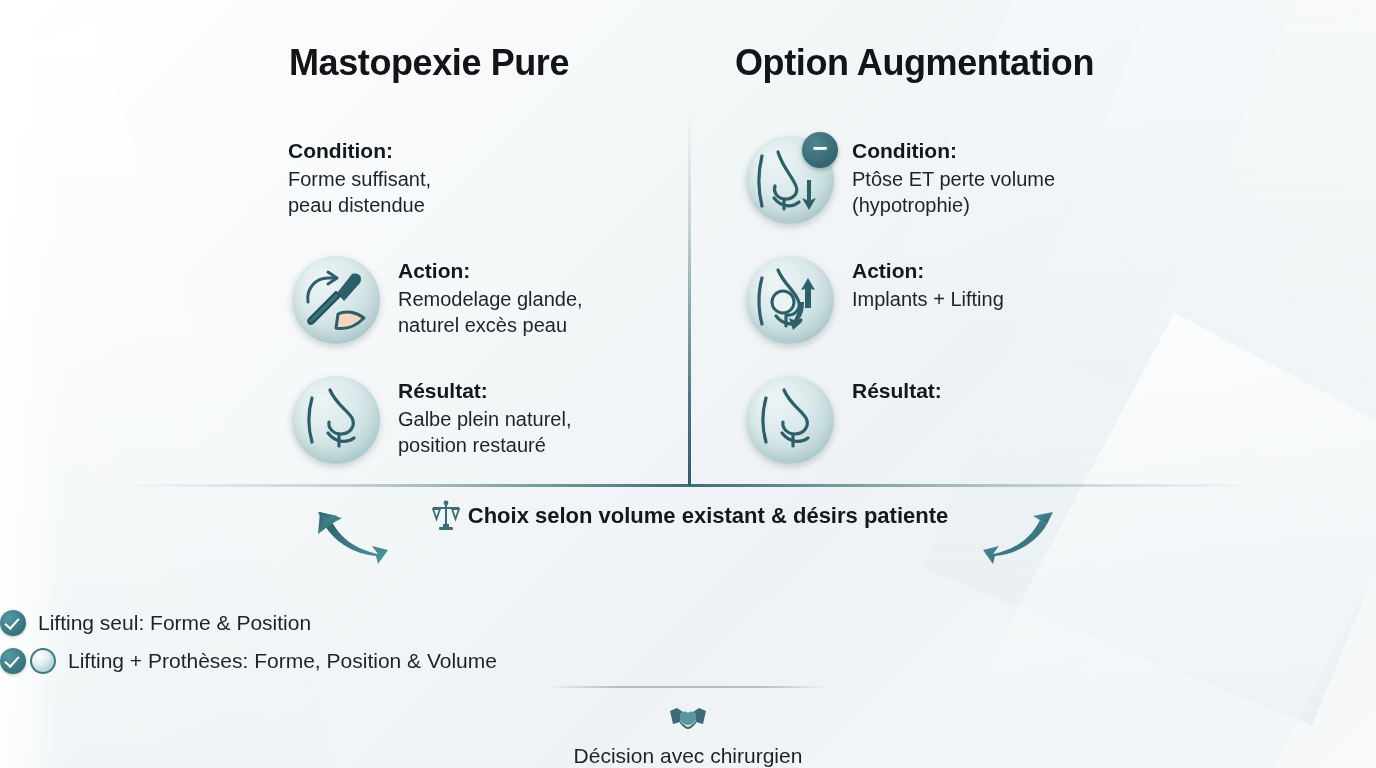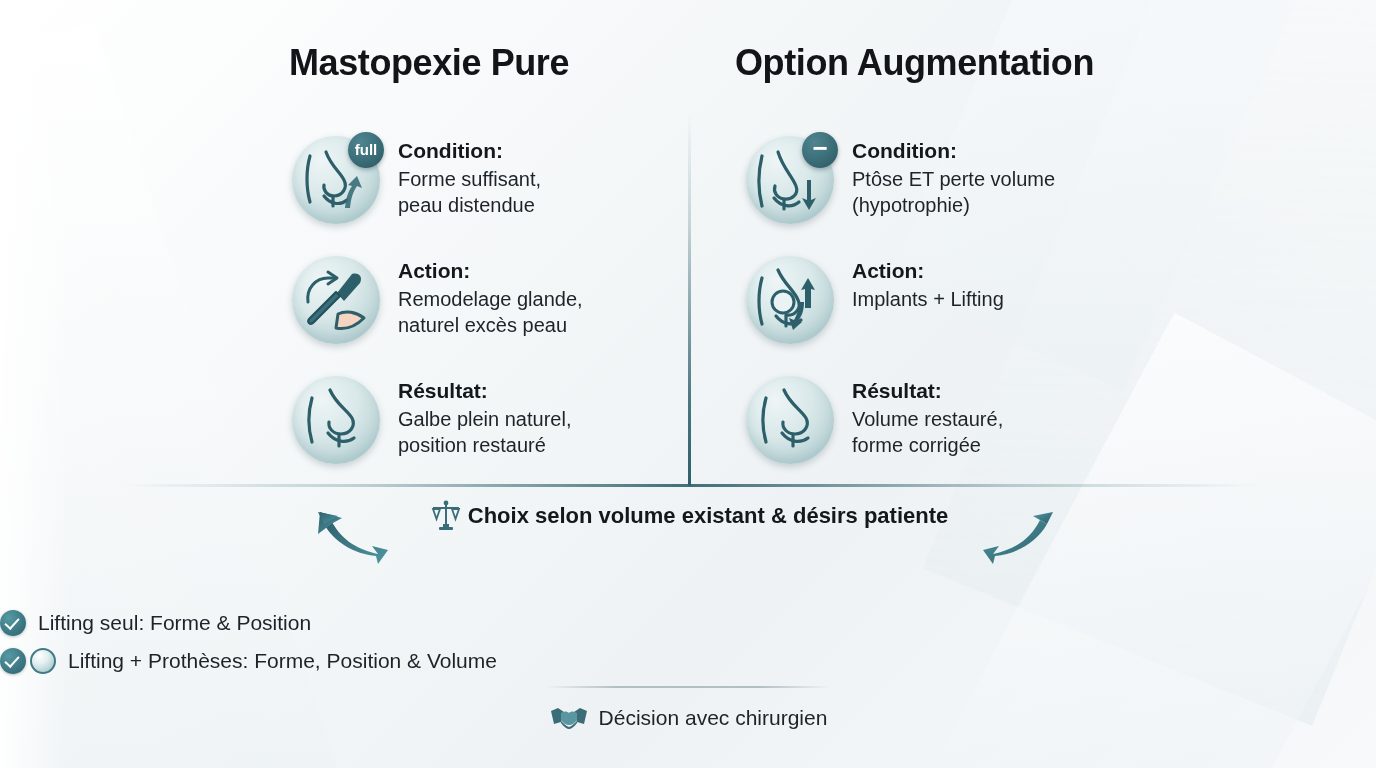--- a/index.html
+++ b/index.html
@@ -259,20 +259,21 @@
 
   #decision-row {
     position: absolute;
     left: 0;
     top: 702px;
     width: 1376px;
     display: flex;
     align-items: center;
     justify-content: center;
     gap: 10px;
+    flex-direction: column;
   }
   #decision-text {
     font-size: 21px;
     color: #1d2328;
     white-space: nowrap;
   }
 </style>
 </head>
 <body>
 
@@ -286,35 +287,20 @@
 
   <div class="col-title" id="title-left">Mastopexie Pure</div>
   <div class="col-title" id="title-right">Option Augmentation</div>
 
   <div id="v-divider"></div>
   <div id="h-divider"></div>
 
   <div class="col" id="col-left">
 
     <div class="row">
-      <div class="icon-wrap">
-        <div class="icon-ball"></div>
-        <svg class="icon-svg" viewBox="0 0 88 88">
-          <g fill="none" stroke="#2d5f6a" stroke-width="3.2" stroke-linecap="round" stroke-linejoin="round">
-            <path d="M18 20 C14 34 14 52 18 66"></path>
-            <path d="M34 16 C39 30 48 36 52 44 C56 52 50 60 42 60 C35 60 31 54 32 49"></path>
-            <path d="M32 60 C38 68 48 70 55 64"></path>
-            <path d="M41 60 L41 70"></path>
-          </g>
-          <g fill="#3a6d77" opacity="0.9">
-            <path d="M53 72 C54 62 56 56 60 50 L56 49 L65 40 L70 52 L65 50 C61 56 59 62 58 72 Z"></path>
-          </g>
-        </svg>
-        <div class="badge">full</div>
-      </div>
       <div class="row-text">
         <div class="row-label">Condition:</div>
         <div class="row-desc">Forme suffisant,
 peau distendue</div>
       </div>
     </div>
 
     <div class="row">
       <div class="icon-wrap">
         <div class="icon-ball"></div>
@@ -412,22 +398,20 @@
           <g fill="none" stroke="#2d5f6a" stroke-width="3.2" stroke-linecap="round" stroke-linejoin="round">
             <path d="M20 22 C16 36 16 52 20 66"></path>
             <path d="M38 14 C44 28 55 34 60 42 C64 50 58 58 49 58 C41 58 36 52 37 46"></path>
             <path d="M36 57 C43 66 54 68 62 62"></path>
             <path d="M47 58 L47 70"></path>
           </g>
         </svg>
       </div>
       <div class="row-text">
         <div class="row-label">Résultat:</div>
-        <div class="row-desc">Volume restauré,
-forme corrigée</div>
       </div>
     </div>
   </div>
 
   <div id="distinction">
 
     <svg class="arrow-dbl" id="arrow-left" viewBox="0 0 84 66">
       <defs>
         <linearGradient id="agl" x1="0" y1="0" x2="1" y2="1">
           <stop offset="0%" stop-color="#2d5f6a"></stop>

